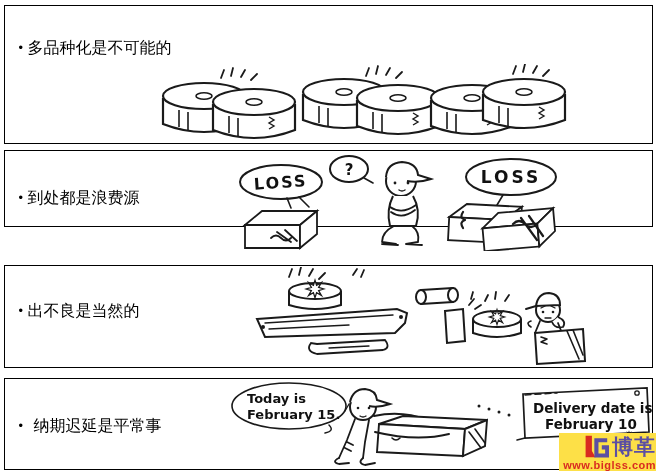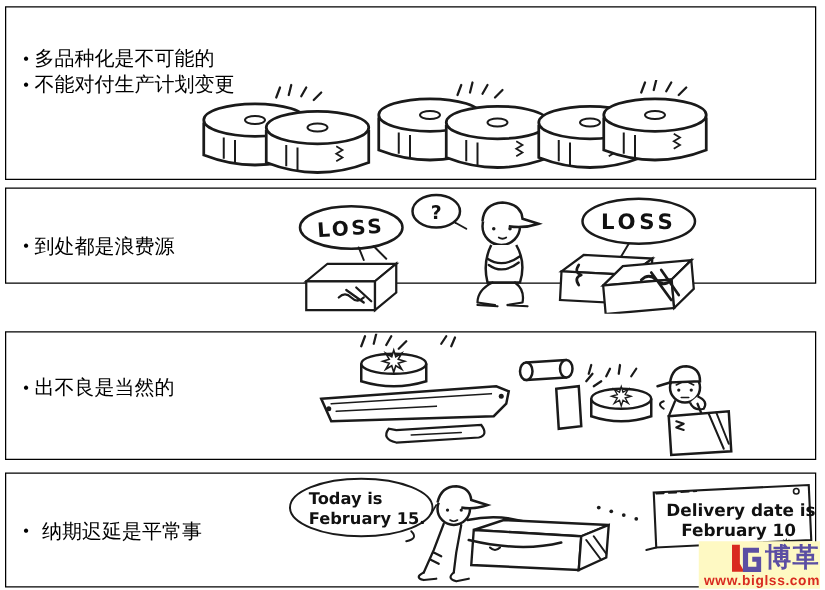--- a/index.html
+++ b/index.html
@@ -18,21 +18,21 @@
   .bullet-marker{display:inline-block;margin-right:4px;transform:scale(0.8);}
   #panel-4 .bullet-marker{margin-right:10px;}
   .illus{position:absolute;}
   #illus-1{left:146px;top:58px;width:420px;height:80px;}
   #illus-2{left:226px;top:1px;width:332px;height:99px;}
   #illus-3{left:244px;top:1px;width:338px;height:100px;}
   #illus-4{left:222px;top:1px;width:428px;height:88px;}
   svg{display:block;}
   svg text{font-family:"DejaVu Sans",sans-serif;fill:#111;}
   .sketch{stroke:#1a1a1a;fill:none;stroke-linecap:round;stroke-linejoin:round;}
-  .logo{position:absolute;right:4px;bottom:1px;text-align:left;background:#fef9c3;padding-left:4px;}
+  .logo{position:absolute;right:4px;bottom:1px;text-align:left;background:#fde047;padding-left:4px;}
   .logo-row{display:flex;align-items:center;justify-content:flex-end;gap:3px;}
   .logo-brand{font-size:21px;font-weight:bold;color:#5B4EA3;letter-spacing:1px;line-height:24px;}
   .logo-url{font-size:11px;font-weight:bold;color:#D92B20;letter-spacing:0.5px;margin-top:-1px;}
 </style>
 </head>
 <body>
 
 <div class="page">
 
   <svg width="0" height="0" style="position:absolute" aria-hidden="true">
@@ -53,23 +53,20 @@
         <path d="M55,15 L72,1 L72,24 L55,38 Z" fill="#fff" stroke="#1a1a1a" stroke-width="1.8"></path>
       </g>
       <path id="star8" d="M11,0 L4.5,2 L8,8 L2,4.5 L0,11 L-2,4.5 L-8,8 L-4.5,2 L-11,0 L-4.5,-2 L-8,-8 L-2,-4.5 L0,-11 L2,-4.5 L8,-8 L4.5,-2 Z"></path>
     </defs>
   </svg>
 
   <div class="panel" id="panel-1">
     <div class="bullets">
       <div class="bullet-line">
         <span class="bullet-marker">•</span><span>多品种化是不可能的</span>
-      </div>
-      <div class="bullet-line">
-        <span class="bullet-marker">•</span><span>不能对付生产计划变更</span>
       </div>
     </div>
     <svg class="illus" id="illus-1" viewBox="0 0 420 80">
       <use href="#spark" x="70" y="4"></use>
       <use href="#spark" x="215" y="2"></use>
       <use href="#spark" x="362" y="0"></use>
       <g>
         <use href="#coil" x="8" y="16"></use>
           <use href="#coil" x="58" y="22"></use>
       </g>

